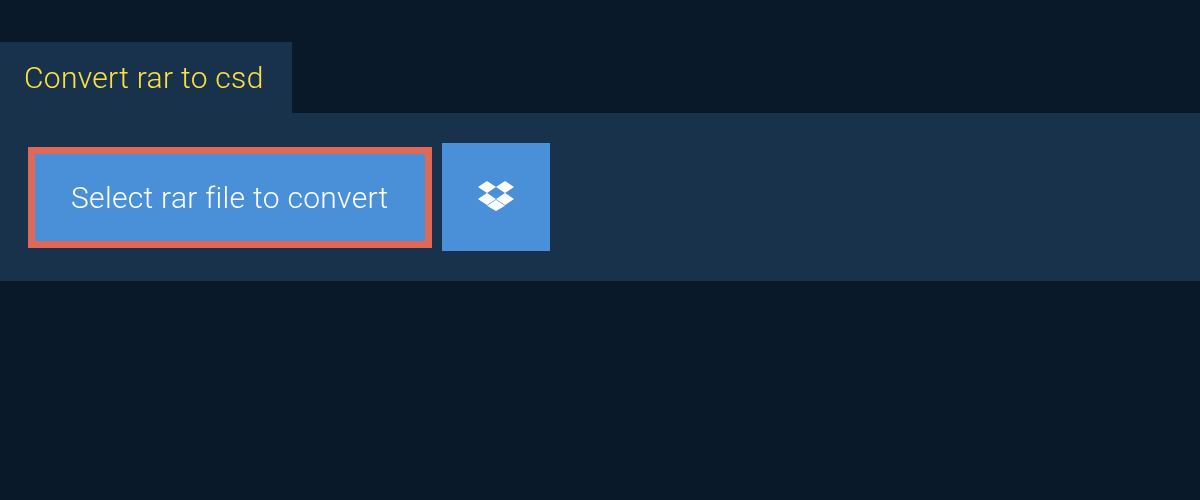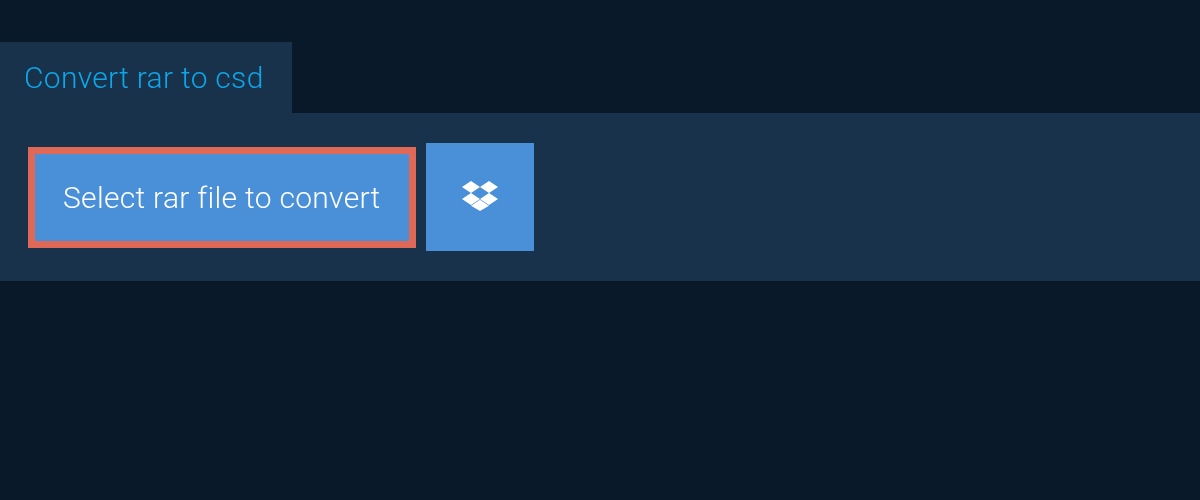--- a/index.html
+++ b/index.html
@@ -13,40 +13,40 @@
       background: #0a1929;
       font-family: -apple-system, BlinkMacSystemFont, "Segoe UI", Roboto, "Helvetica Neue", Arial, sans-serif;
       overflow: hidden;
     }
     .tab-container {
       padding-top: 42px;
     }
     .tab {
       display: inline-block;
       background: #17324a;
-      color: #0ea5e9;
+      color: #fde047;
       font-size: 30px;
       font-weight: 300;
       padding: 18px 28px 18px 24px;
       letter-spacing: 0.3px;
     }
     .panel {
       background: #17324a;
       padding: 30px 28px 30px 28px;
       display: flex;
       align-items: center;
       gap: 10px;
     }
     .select-button {
       background: #4a90d9;
       border: 7px solid #e06857;
       color: #ffffff;
       font-size: 30px;
       font-weight: 300;
-      padding: 26px 28px;
+      padding: 26px 36px;
       cursor: pointer;
       font-family: inherit;
       letter-spacing: 0.3px;
     }
     .dropbox-button {
       background: #4a90d9;
       border: none;
       width: 108px;
       height: 108px;
       cursor: pointer;

